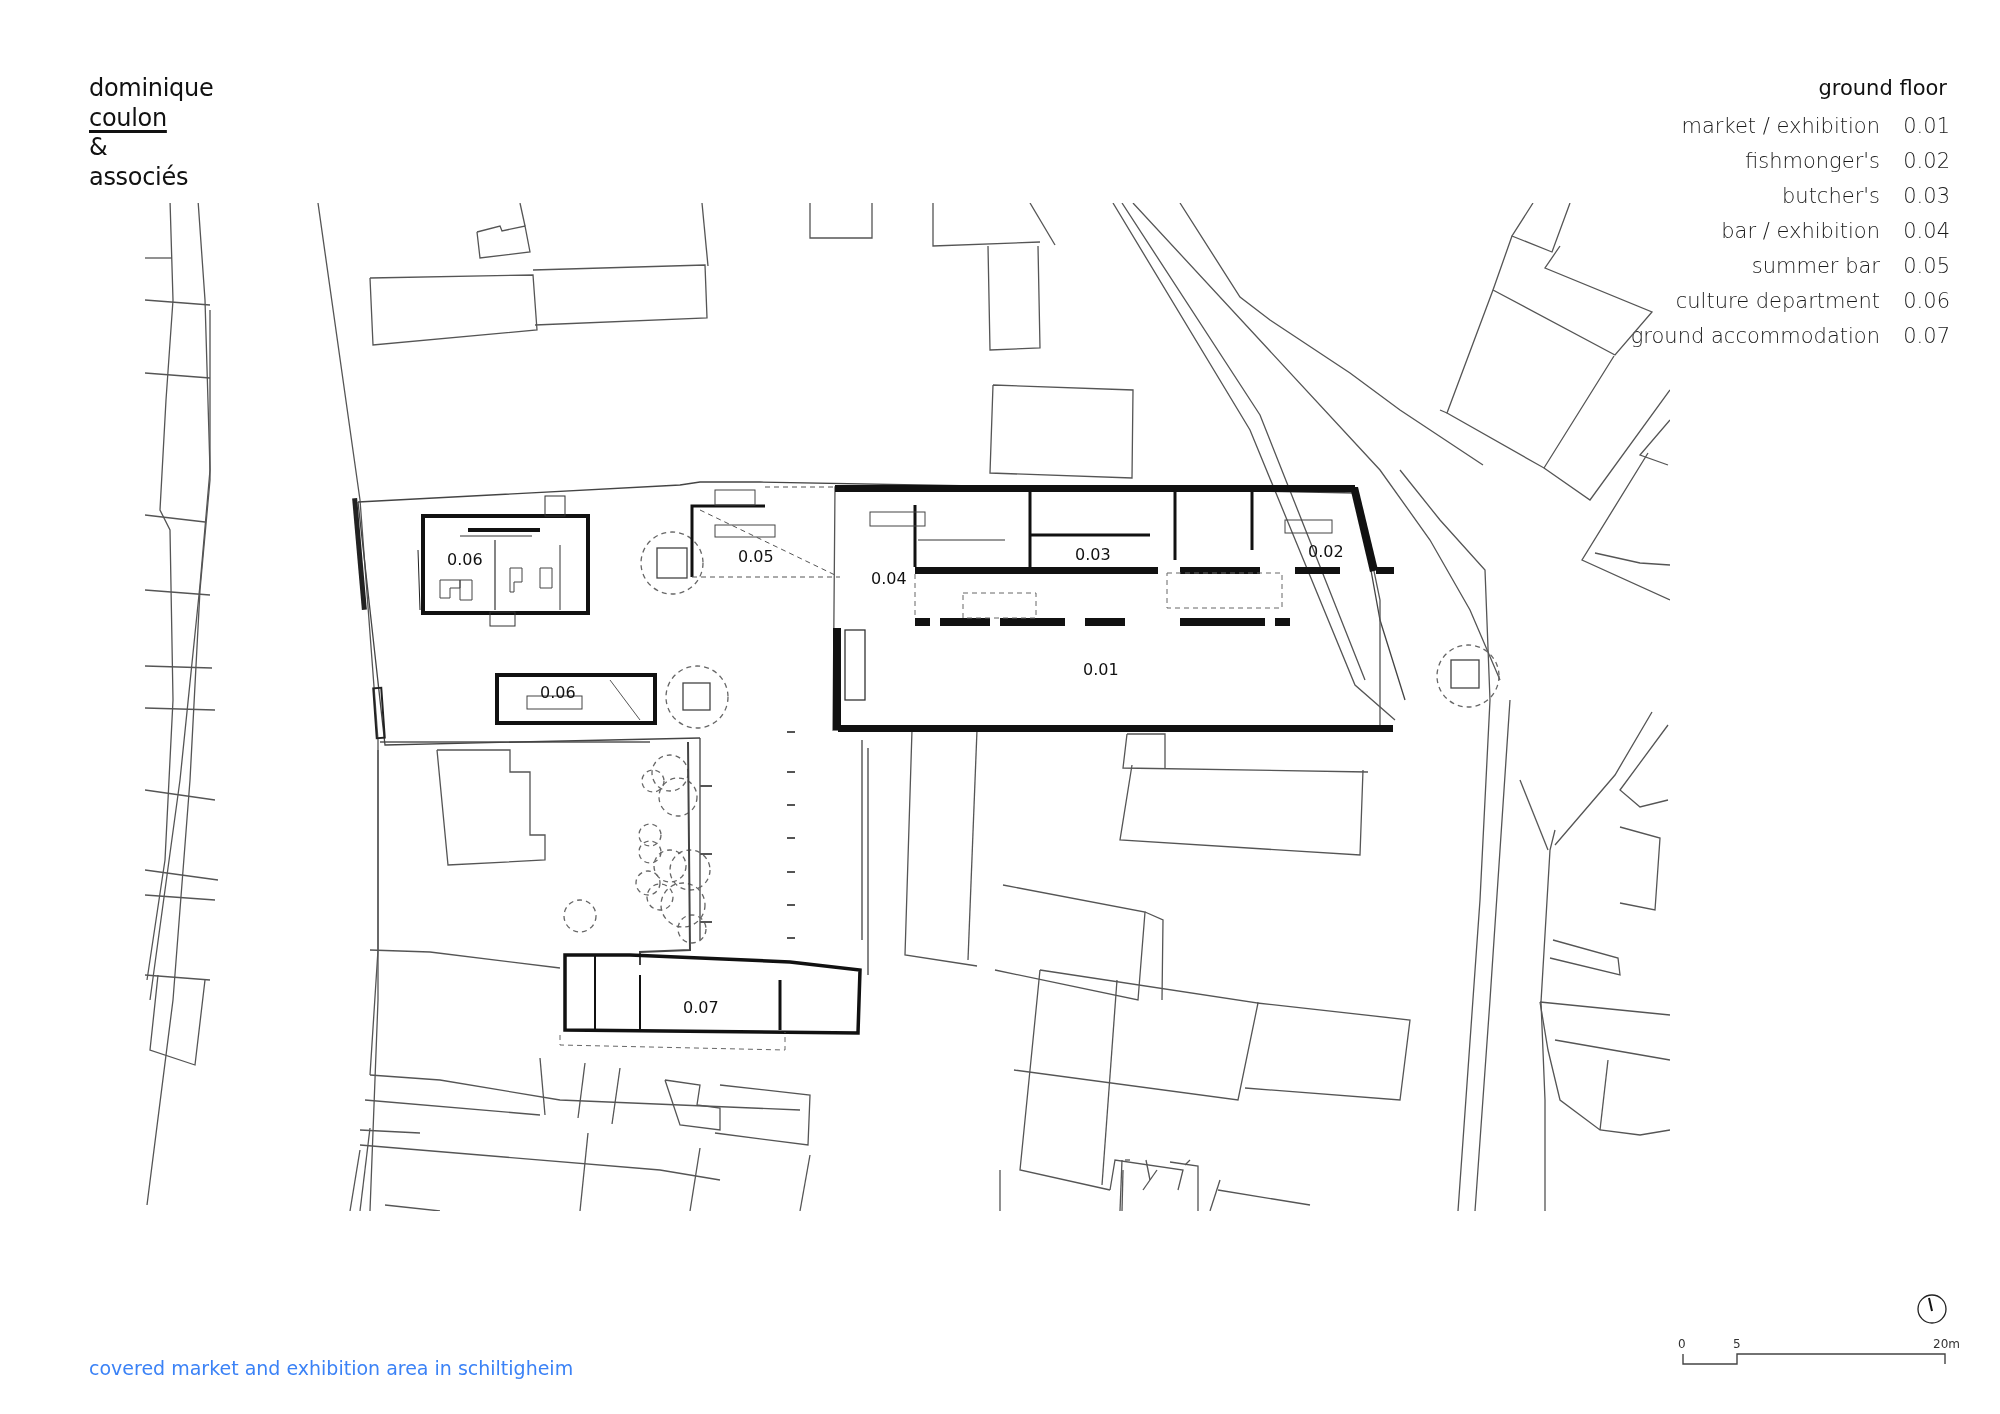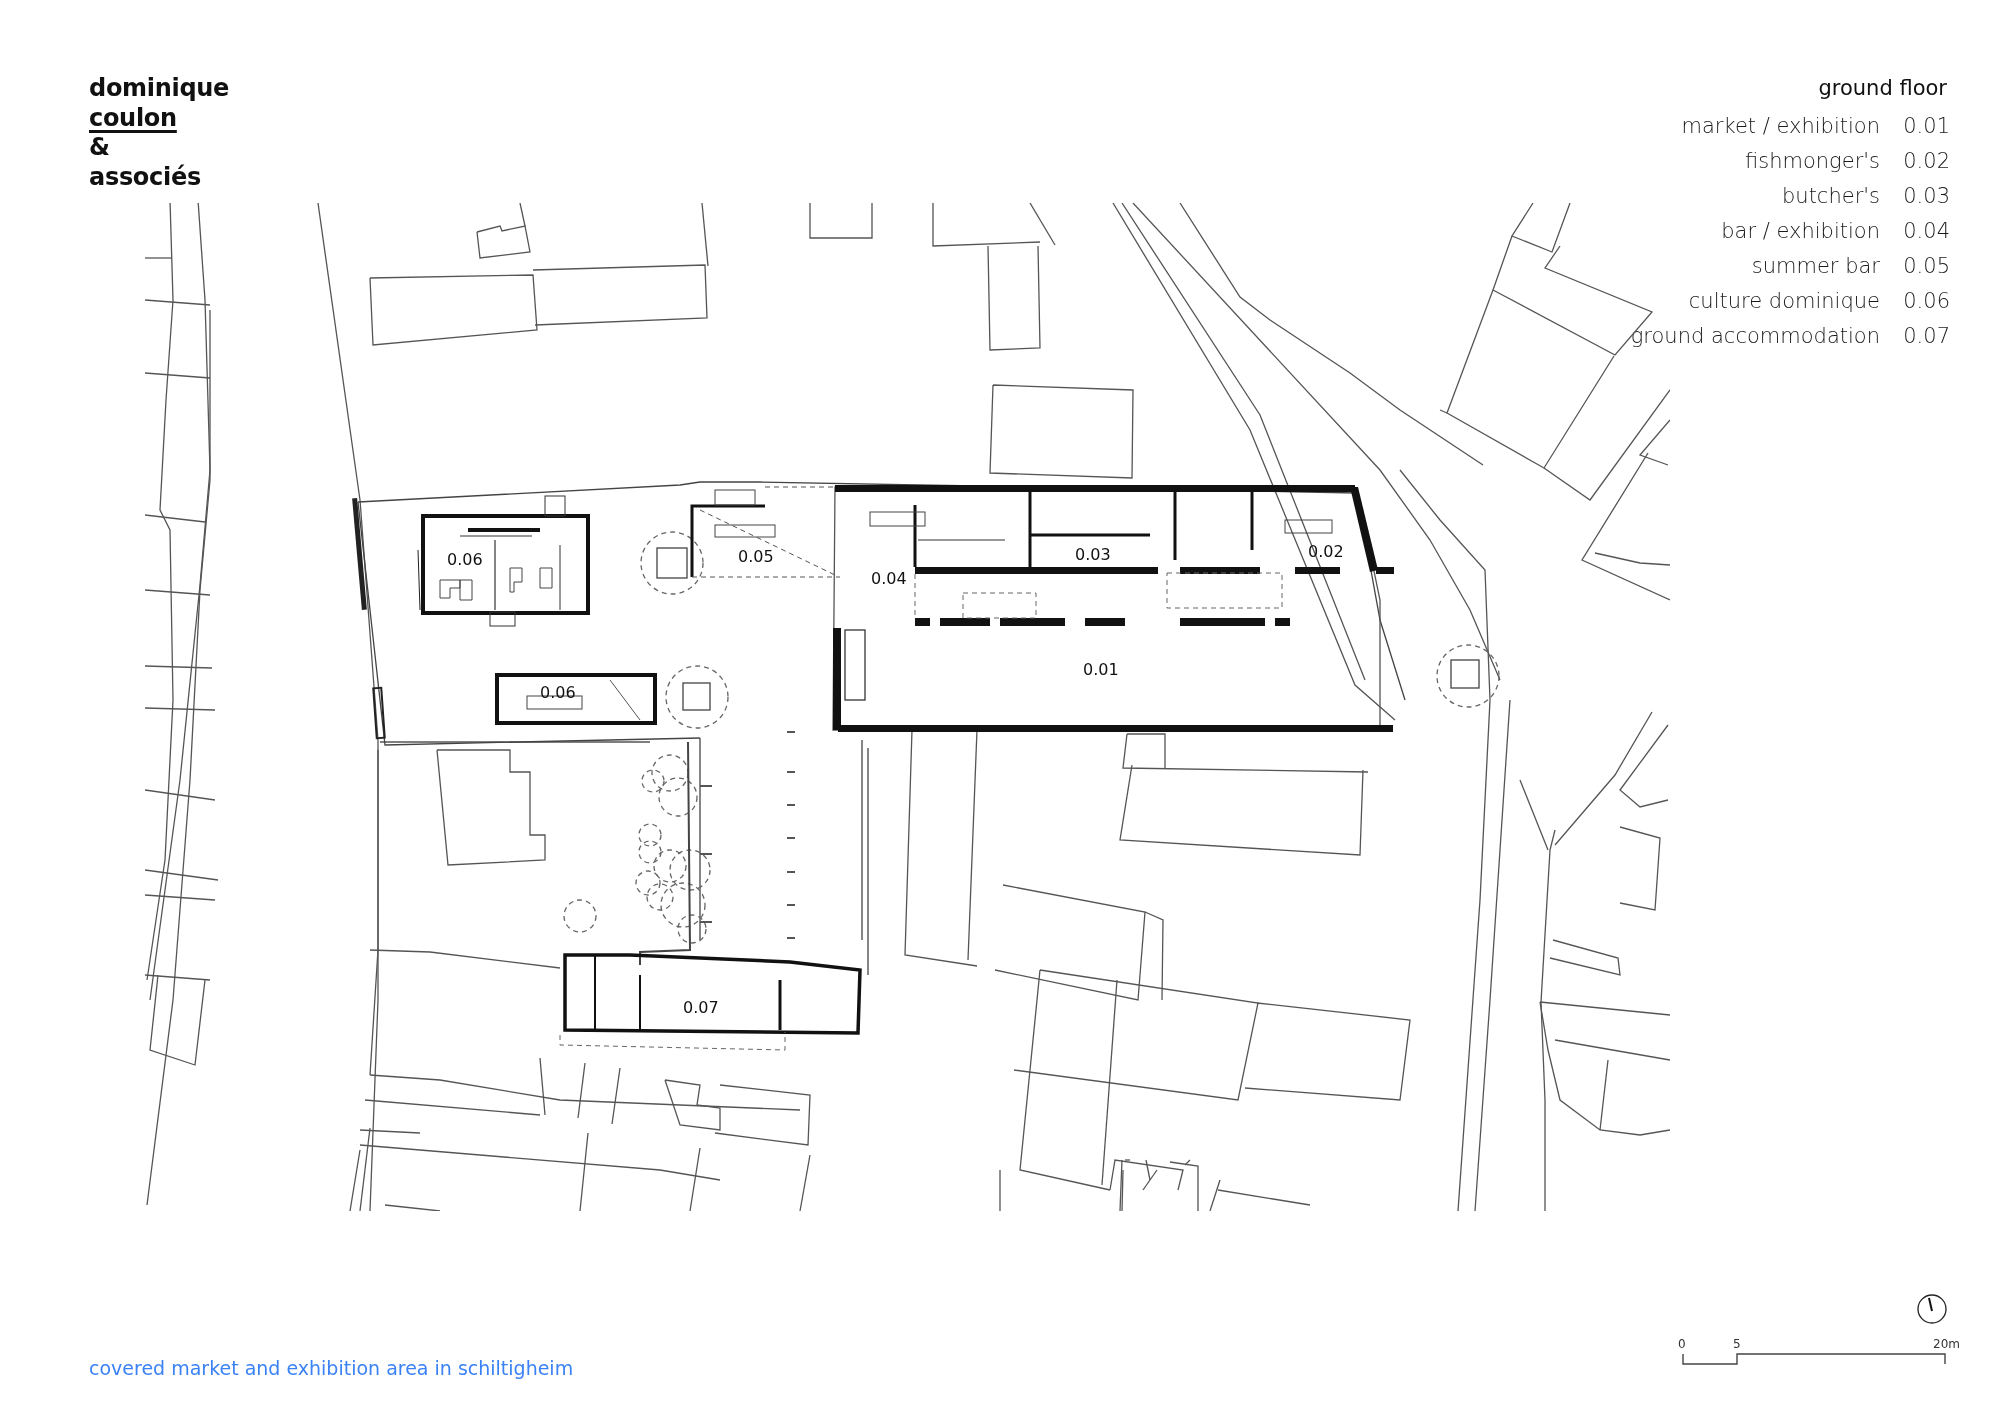--- a/index.html
+++ b/index.html
@@ -1,19 +1,19 @@
 <!DOCTYPE html>
 <html><head>
 <meta charset="utf-8">
 <style>
   html, body { margin:0; padding:0; background:#ffffff; }
   body { width:2000px; height:1414px; position:relative; overflow:hidden;
          font-family:"Liberation Sans", sans-serif; color:#111; }
   .logo { position:absolute; left:89px; top:74px; font-family:"DejaVu Sans", sans-serif;
-          font-weight:bold; font-size:24px; line-height:29.5px; letter-spacing:-0.3px; color:#111; }
+          font-weight:normal; font-size:24px; line-height:29.5px; letter-spacing:-0.3px; color:#111; }
   .logo div { white-space:nowrap; }
   .logo .ul { text-decoration:underline; text-decoration-thickness:3px; text-underline-offset:4px; }
   .legend { position:absolute; right:50px; top:76px; text-align:right; }
   .legend-title { font-family:"DejaVu Sans", sans-serif; font-weight:normal; font-size:21px; margin-bottom:14px; margin-right:3px; }
   .legend-row { display:flex; justify-content:flex-end; align-items:baseline; height:35px; font-size:21px; font-family:"DejaVu Sans", sans-serif; font-weight:300; }
   .legend-row .lbl { text-align:right; color:#1a1a1a; }
   .legend-row .code { width:70px; text-align:right; margin-right:0; color:#1a1a1a; }
   .caption { position:absolute; left:89px; top:1337px; font-size:19px; font-family:"DejaVu Sans", sans-serif; color:#3b82f6;margin-top:20px; }
   .plan { position:absolute; left:0; top:0; }
   .room-label { font-family:"DejaVu Sans", sans-serif; font-size:16px; fill:#111; }
@@ -45,21 +45,21 @@
     </div>
   <div class="legend-row">
       <span class="lbl">bar / exhibition</span>
       <span class="code">0.04</span>
     </div>
   <div class="legend-row">
       <span class="lbl">summer bar</span>
       <span class="code">0.05</span>
     </div>
   <div class="legend-row">
-      <span class="lbl">culture dominique</span>
+      <span class="lbl">culture department</span>
       <span class="code">0.06</span>
     </div>
   <div class="legend-row">
       <span class="lbl">ground accommodation</span>
       <span class="code">0.07</span>
     </div>
 </div>
 
 <svg class="plan" width="2000" height="1414" viewBox="0 0 2000 1414" xmlns="http://www.w3.org/2000/svg">
   <defs>

